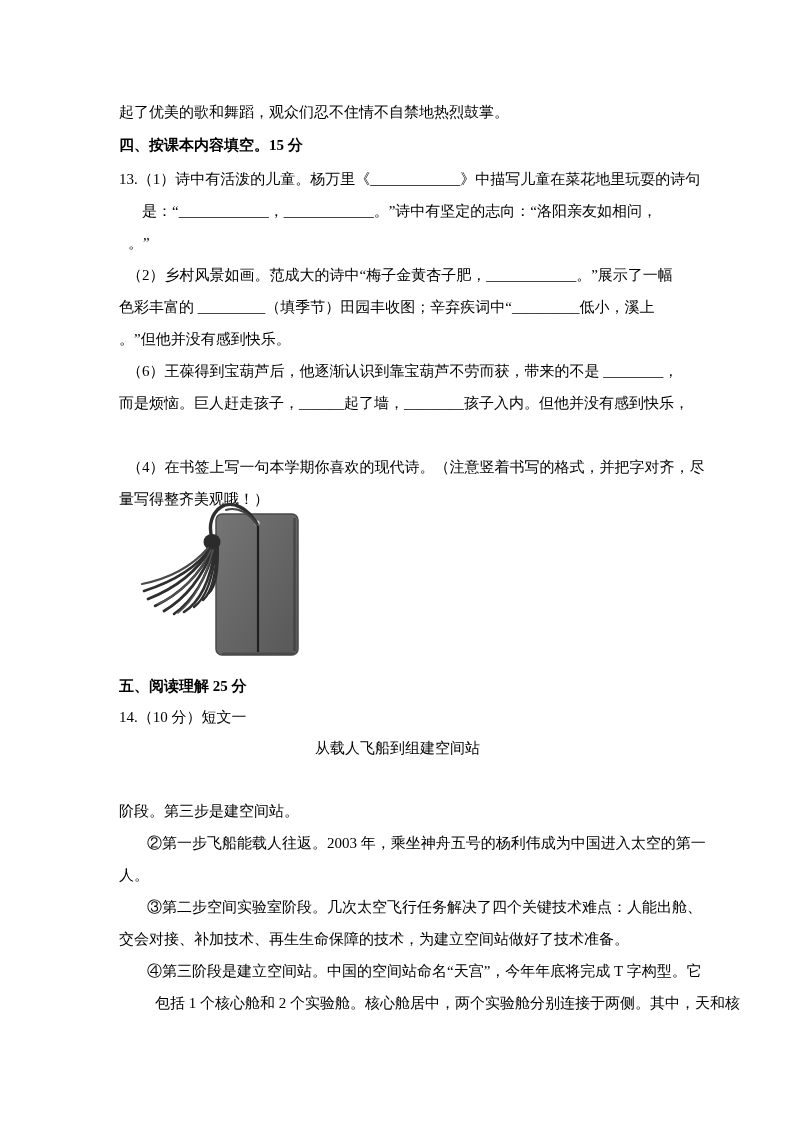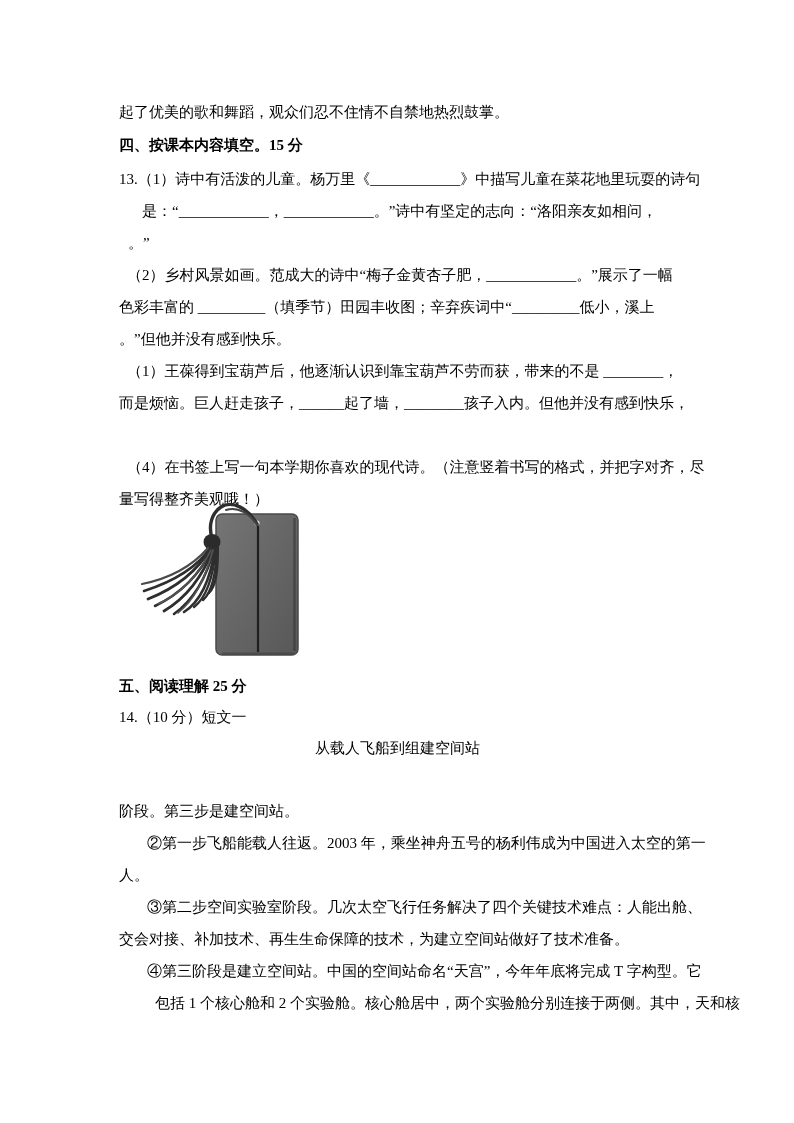--- a/index.html
+++ b/index.html
@@ -46,21 +46,21 @@
   <div class="ln bold" style="left:119px; top:135px;">四、按课本内容填空。15 分</div>
 
   <div class="ln" style="left:119px; top:169px;">13.（1）诗中有活泼的儿童。杨万里《____________》中描写儿童在菜花地里玩耍的诗句</div>
   <div class="ln" style="left:142px; top:201px;">是：“____________，____________。”诗中有坚定的志向：“洛阳亲友如相问，</div>
   <div class="ln" style="left:128px; top:233px;">。”</div>
 
   <div class="ln" style="left:127px; top:265px;">（2）乡村风景如画。范成大的诗中“梅子金黄杏子肥，____________。”展示了一幅</div>
   <div class="ln" style="left:119px; top:297px;">色彩丰富的 _________（填季节）田园丰收图；辛弃疾词中“_________低小，溪上</div>
   <div class="ln" style="left:119px; top:329px;">。”但他并没有感到快乐。</div>
 
-  <div class="ln" style="left:127px; top:361px;">（1）王葆得到宝葫芦后，他逐渐认识到靠宝葫芦不劳而获，带来的不是 ________，</div>
+  <div class="ln" style="left:127px; top:361px;">（6）王葆得到宝葫芦后，他逐渐认识到靠宝葫芦不劳而获，带来的不是 ________，</div>
   <div class="ln" style="left:119px; top:393px;">而是烦恼。巨人赶走孩子，______起了墙，________孩子入内。但他并没有感到快乐，</div>
 
   <div class="ln" style="left:127px; top:457px;">（4）在书签上写一句本学期你喜欢的现代诗。（注意竖着书写的格式，并把字对齐，尽</div>
   <div class="ln" style="left:119px; top:489px;">量写得整齐美观哦！）</div>
 
   <div class="bookmark-wrap">
     <svg width="192" height="172" viewBox="0 0 192 172" xmlns="http://www.w3.org/2000/svg">
       <defs>
         <linearGradient id="cardGrad" x1="0" y1="0" x2="1" y2="1">
           <stop offset="0" stop-color="#757575"></stop>

